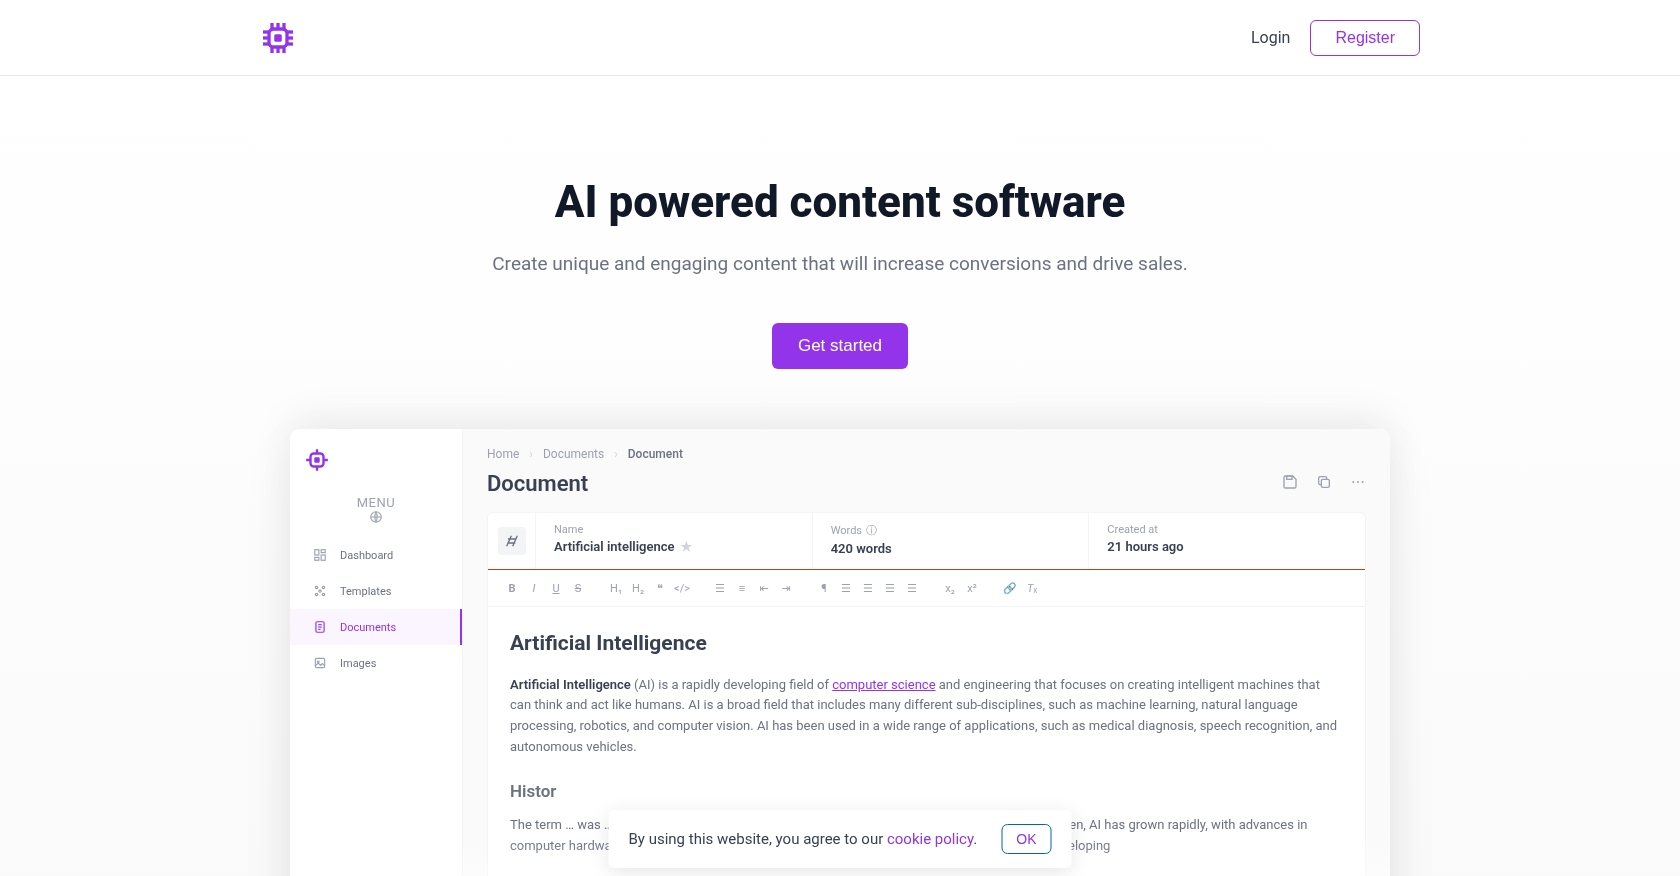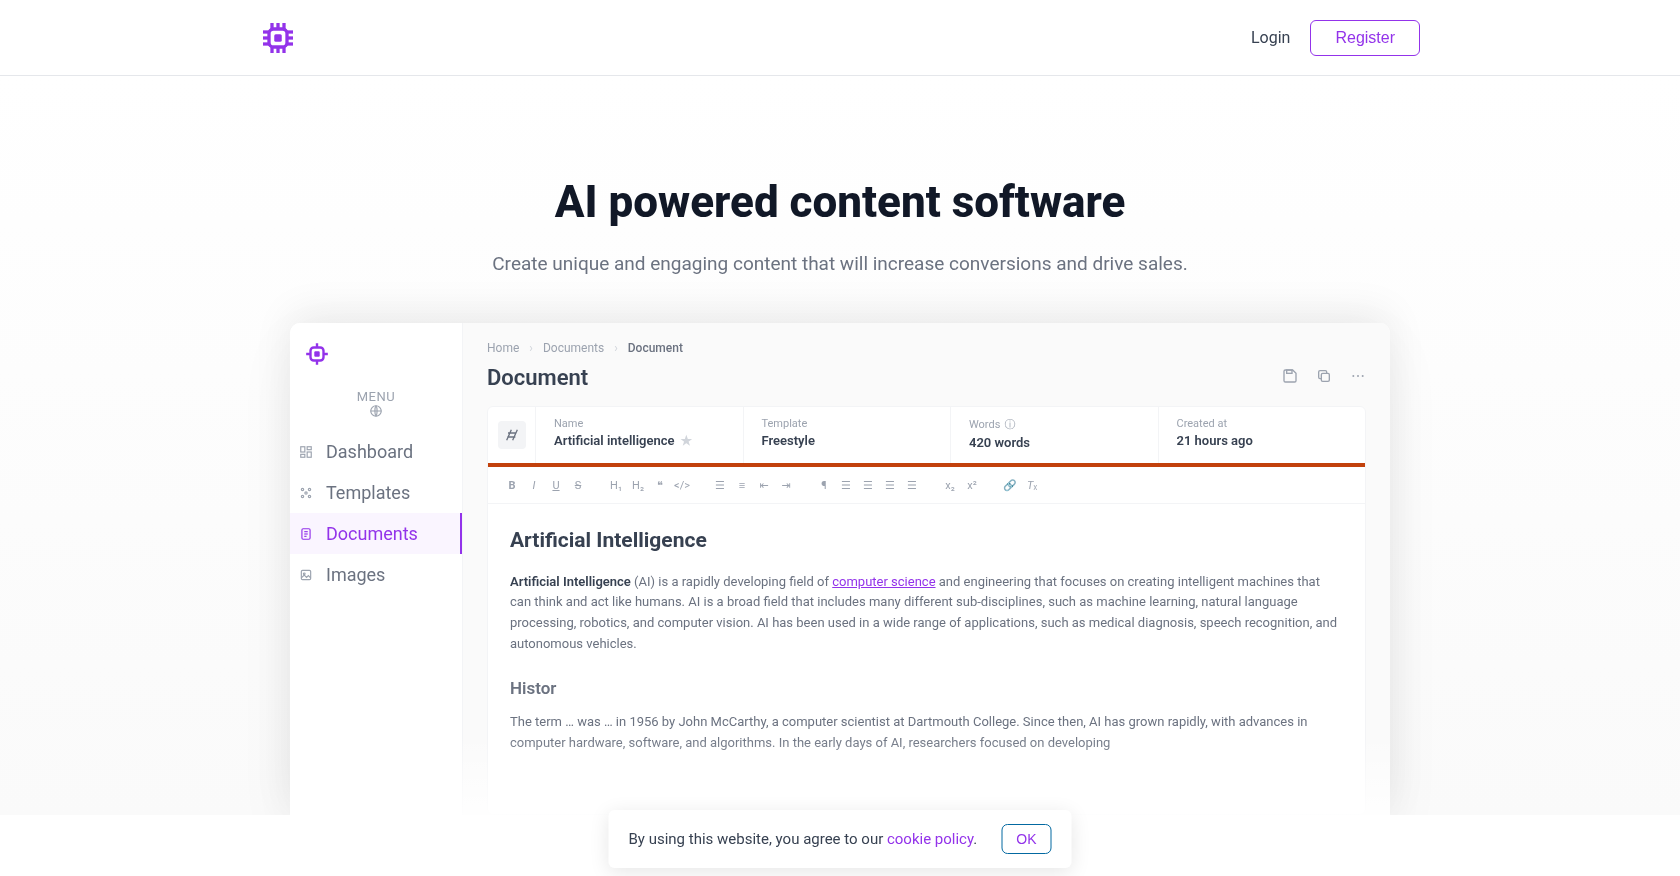--- a/index.html
+++ b/index.html
@@ -11,32 +11,32 @@
 .register-btn { color: #9333ea; border: 1px solid #9333ea; background: #fff; border-radius: 6px; padding: 8px 24px; font-size: 16px; cursor: pointer; }
 .main { background: linear-gradient(to bottom, #fff 0%, #fafafa 100%); padding-top: 100px; text-align: center; }
 .title { font-size: 44px; font-weight: 800; color: #111827; margin-bottom: 24px; }
 .subtitle { font-size: 19px; color: #6b7280; margin-bottom: 48px; }
 .cta-btn { background: #9333ea; color: #fff; border: none; border-radius: 6px; padding: 13px 26px; font-size: 17px; cursor: pointer; margin-bottom: 60px; }
 .preview-wrap { display: flex; justify-content: center; padding: 0 260px; }
 .preview { width: 1100px; display: flex; background: #fff; border-radius: 10px 10px 0 0; box-shadow: 0 -10px 40px rgba(0,0,0,0.07), 0 20px 60px rgba(0,0,0,0.05); overflow: hidden; text-align: left; }
 .sidebar { width: 173px; background: #fff; border-right: 1px solid #f3f4f6; }
 .sidebar-logo { padding: 18px 14px 8px; }
 .menu-head { display: flex; justify-content: flex-start; align-items: center; padding: 10px 14px; font-size: 13px; color: #9ca3af; letter-spacing: 0.5px; flex-direction: column; }
-.menu-item { display: flex; align-items: center; gap: 12px; padding: 10px 8px; font-size: 18px; color: #6b7280; cursor: pointer; }
+.menu-item { display: flex; align-items: center; gap: 12px; padding: 10px 22px; font-size: 11px; color: #6b7280; cursor: pointer; }
 .menu-item.active { background: #faf5ff; color: #9333ea; border-right: 2px solid #9333ea; }
 .menu-icon { width: 16px; height: 16px; display: flex; align-items: center; justify-content: center; }
 .content { flex: 1; background: #fafafa; }
 .breadcrumb { display: flex; align-items: center; gap: 10px; padding: 18px 24px 0; font-size: 12px; color: #9ca3af; }
 .breadcrumb .chev { color: #d1d5db; }
 .breadcrumb .current { color: #6b7280; font-weight: 500; }
 .doc-head { display: flex; justify-content: space-between; align-items: center; padding: 10px 24px 16px; }
 .doc-title { font-size: 22px; font-weight: 600; color: #374151; }
 .doc-actions { display: flex; gap: 18px; color: #9ca3af; }
 .panel { background: #fff; margin: 0 24px; border: 1px solid #f3f4f6; border-radius: 6px; }
-.meta-row { display: flex; border-bottom: 4px solid #c2410c; }
+.meta-row { display: flex; border-bottom: 1px solid #c2410c; }
 .meta-icon { width: 48px; display: flex; align-items: center; justify-content: center; border-right: 1px solid #f3f4f6; padding: 14px 0; }
 .meta-icon-inner { width: 28px; height: 28px; background: #f3f4f6; border-radius: 4px; display: flex; align-items: center; justify-content: center; color: #6b7280; }
 .meta-cell { flex: 1; padding: 10px 18px; border-right: 1px solid #f3f4f6; }
 .meta-cell:last-child { border-right: none; }
 .meta-label { font-size: 11px; color: #9ca3af; margin-bottom: 3px; display: flex; align-items: center; gap: 4px; }
 .meta-value { font-size: 13px; font-weight: 600; color: #374151; display: flex; align-items: center; gap: 6px; }
 .toolbar { display: flex; gap: 4px; padding: 8px 14px; border-bottom: 1px solid #f3f4f6; color: #9ca3af; flex-wrap: wrap; }
 .tgroup { display: flex; gap: 2px; padding-right: 14px; }
 .tbtn { width: 20px; height: 20px; display: flex; align-items: center; justify-content: center; font-size: 11px; cursor: pointer; }
 .article { padding: 20px 22px 60px; font-size: 13px; color: #6b7280; line-height: 1.6; }
@@ -73,20 +73,21 @@
   </div>
   <div class="nav-right">
     <a class="login-link">Login</a>
     <button class="register-btn">Register</button>
   </div>
 </div>
 
 <div class="main">
   <h1 class="title">AI powered content software</h1>
   <p class="subtitle">Create unique and engaging content that will increase conversions and drive sales.</p>
+  <button class="cta-btn">Get started</button>
 
   <div class="preview-wrap">
     <div class="preview" style="position:relative;">
       <div class="sidebar">
         <div class="sidebar-logo">
           <svg width="26" height="26" viewBox="0 0 24 24" fill="none" stroke="#9333ea" stroke-width="2.2">
               <rect x="6" y="6" width="12" height="12" rx="3"></rect>
               <rect x="9.5" y="9.5" width="5" height="5" rx="1" fill="#9333ea" stroke="none"></rect>
               <line x1="12" y1="2" x2="12" y2="6"></line>
               <line x1="12" y1="18" x2="12" y2="22"></line>
@@ -187,24 +188,20 @@
                 </div>
             </div>
             <div class="meta-cell">
               <div class="meta-label">Name</div>
               <div class="meta-value">
                   <span>Artificial intelligence</span>
                   <span style="color:#d1d5db;">★</span>
                 </div>
             </div>
             <div class="meta-cell">
-              <div class="meta-label">Template</div>
-              <div class="meta-value">Freestyle</div>
-            </div>
-            <div class="meta-cell">
               <div class="meta-label">
                   <span>Words</span>
                   <span>ⓘ</span>
                 </div>
               <div class="meta-value">420 words</div>
             </div>
             <div class="meta-cell">
               <div class="meta-label">Created at</div>
               <div class="meta-value">21 hours ago</div>
             </div>

